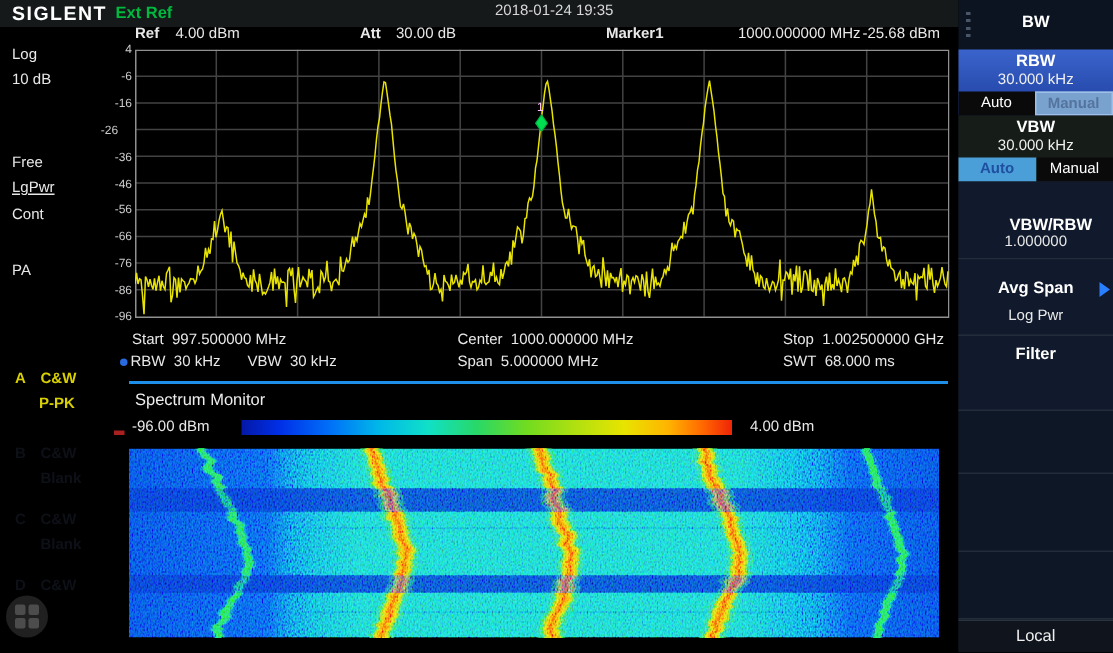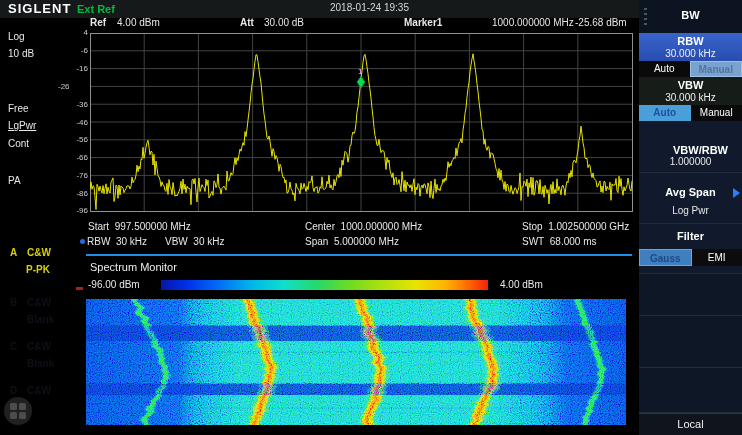--- a/index.html
+++ b/index.html
@@ -44,21 +44,21 @@
 <circle cx="15" cy="15" r="14" fill="#202020"></circle>
 <rect x="7" y="7" width="7" height="7" rx="1.5" fill="#4c4c4c"></rect>
 <rect x="16" y="7" width="7" height="7" rx="1.5" fill="#4c4c4c"></rect>
 <rect x="7" y="16" width="7" height="7" rx="1.5" fill="#4c4c4c"></rect>
 <rect x="16" y="16" width="7" height="7" rx="1.5" fill="#4c4c4c"></rect>
 </svg>
 
 <div style="position:absolute;left:58px;top:28px;width:30px;text-align:right;font-size:8px;color:#ccc;">4</div>
     <div style="position:absolute;left:58px;top:46px;width:30px;text-align:right;font-size:8px;color:#ccc;">-6</div>
     <div style="position:absolute;left:58px;top:64px;width:30px;text-align:right;font-size:8px;color:#ccc;">-16</div>
-    <div style="position:absolute;left:58px;top:82px;width:30px;text-align:left;font-size:8px;color:#ccc;">-26</div>
+    <div style="position:absolute;left:58px;top:82px;width:30px;text-align:center;font-size:8px;color:#ccc;">-26</div>
     <div style="position:absolute;left:58px;top:100px;width:30px;text-align:right;font-size:8px;color:#ccc;">-36</div>
     <div style="position:absolute;left:58px;top:118px;width:30px;text-align:right;font-size:8px;color:#ccc;">-46</div>
     <div style="position:absolute;left:58px;top:135px;width:30px;text-align:right;font-size:8px;color:#ccc;">-56</div>
     <div style="position:absolute;left:58px;top:153px;width:30px;text-align:right;font-size:8px;color:#ccc;">-66</div>
     <div style="position:absolute;left:58px;top:171px;width:30px;text-align:right;font-size:8px;color:#ccc;">-76</div>
     <div style="position:absolute;left:58px;top:189px;width:30px;text-align:right;font-size:8px;color:#ccc;">-86</div>
     <div style="position:absolute;left:58px;top:206px;width:30px;text-align:right;font-size:8px;color:#ccc;">-96</div>
 
 <svg style="position:absolute;left:90px;top:33px;" width="543" height="179" viewBox="0 0 543 179">
 <line x1="54.2" y1="0" x2="54.2" y2="178" stroke="#434343" stroke-width="1"></line>
@@ -179,23 +179,19 @@
 <div class="sbt" style="top:144px;margin-left:10px;">VBW/RBW</div>
 <div class="sbv" style="top:156px;">1.000000</div>
 
 <div style="position:absolute;left:639px;top:173px;width:103px;height:51px;background:#101a2c;border-bottom:1px solid #222c3a;box-sizing:border-box;"></div>
 <div class="sbt" style="top:186px;">Avg Span</div>
 <div class="sbv" style="top:205px;">Log Pwr</div>
 <div style="position:absolute;left:733px;top:188px;width:0;height:0;border-left:7px solid #2a7fff;border-top:5px solid transparent;border-bottom:5px solid transparent;"></div>
 
 <div style="position:absolute;left:639px;top:224px;width:103px;height:50px;background:#101a2c;border-bottom:1px solid #222c3a;box-sizing:border-box;"></div>
 <div class="sbt" style="top:230px;">Filter</div>
-<div style="position:absolute;left:639px;top:249px;width:103px;height:17px;display:flex;">
-<div style="flex:1;background:#3f7fbf;color:#1a4a8a;font-size:10px;font-weight:bold;text-align:center;line-height:17px;border:1px solid #6aa5dd;box-sizing:border-box;">Gauss</div>
-<div style="flex:1;background:#0c0c0c;color:#fff;font-size:10px;text-align:center;line-height:17px;">EMI</div>
-</div>
 
 <div style="position:absolute;left:639px;top:274px;width:103px;height:42px;background:#0e1726;border-bottom:1px solid #222c3a;box-sizing:border-box;"></div>
 <div style="position:absolute;left:639px;top:316px;width:103px;height:52px;background:#0e1726;border-bottom:1px solid #222c3a;box-sizing:border-box;"></div>
 <div style="position:absolute;left:639px;top:368px;width:103px;height:45px;background:#0e1726;border-bottom:1px solid #222c3a;box-sizing:border-box;"></div>
 <div style="position:absolute;left:639px;top:413px;width:103px;height:22px;background:#0f141d;border-top:1px solid #2a3340;box-sizing:border-box;"></div>
 <div class="sbt" style="top:418px;font-weight:normal;color:#f0f0f0;">Local</div>
 
 </div>
 </body></html>

